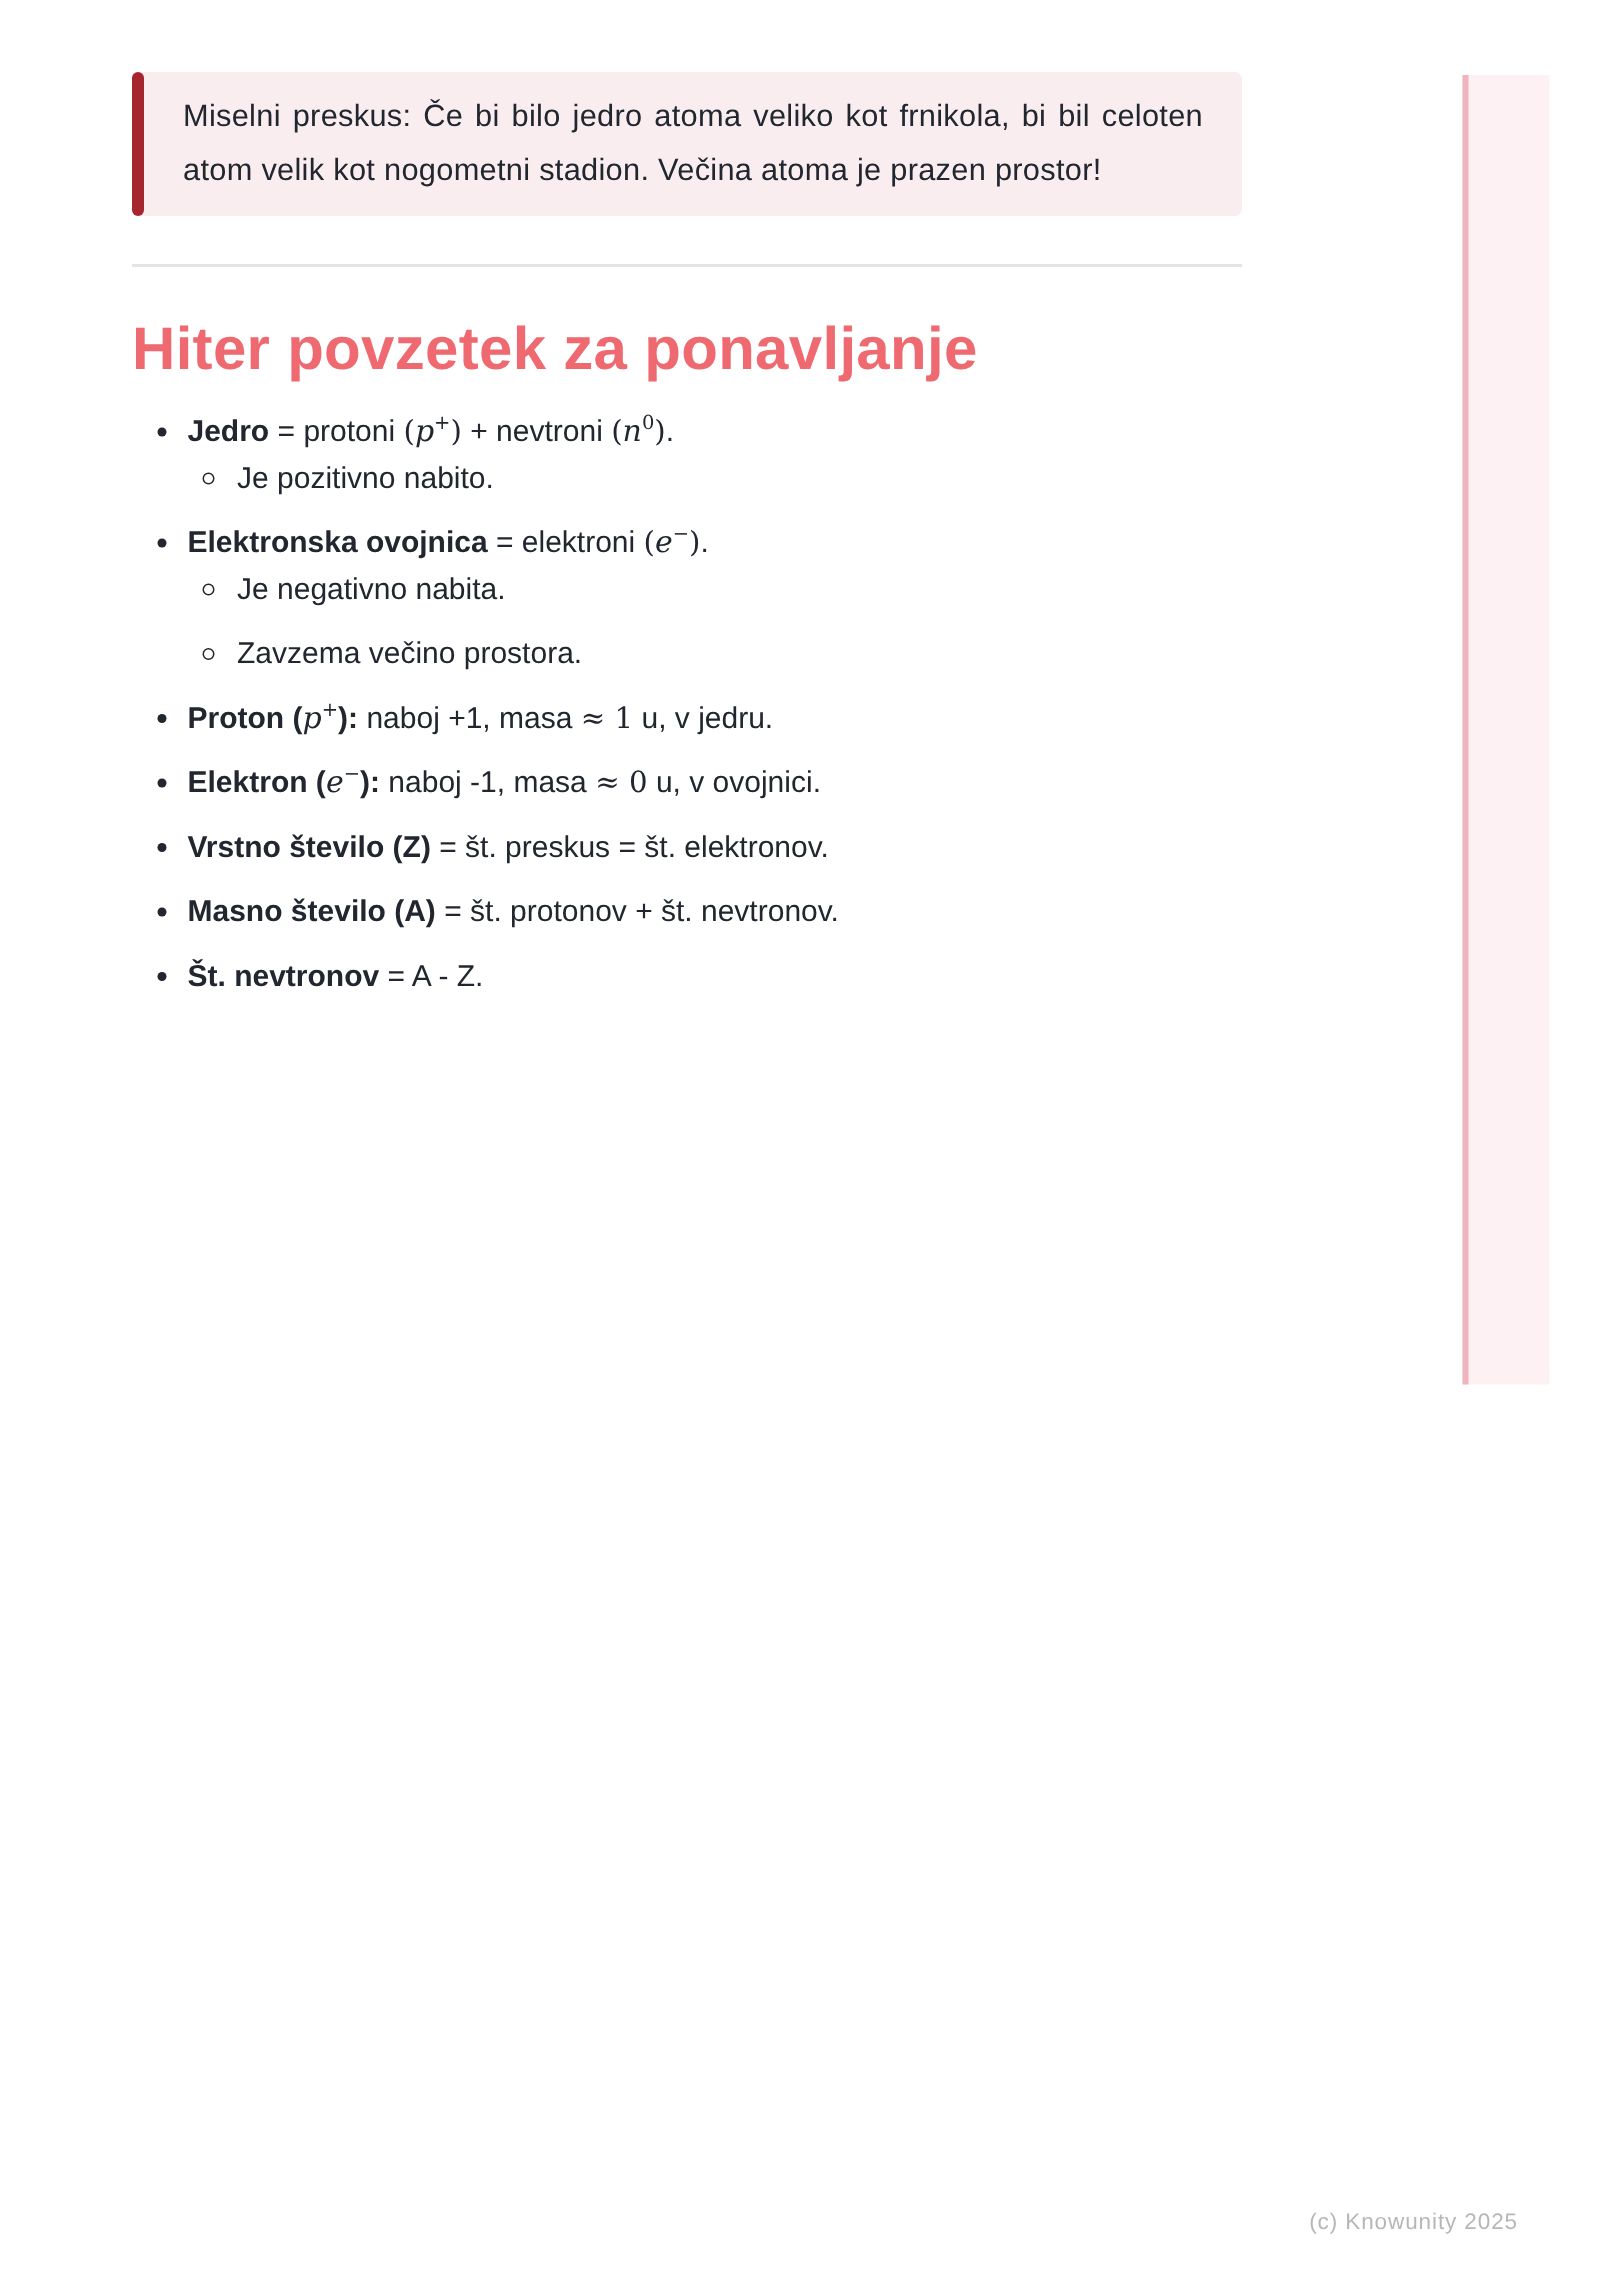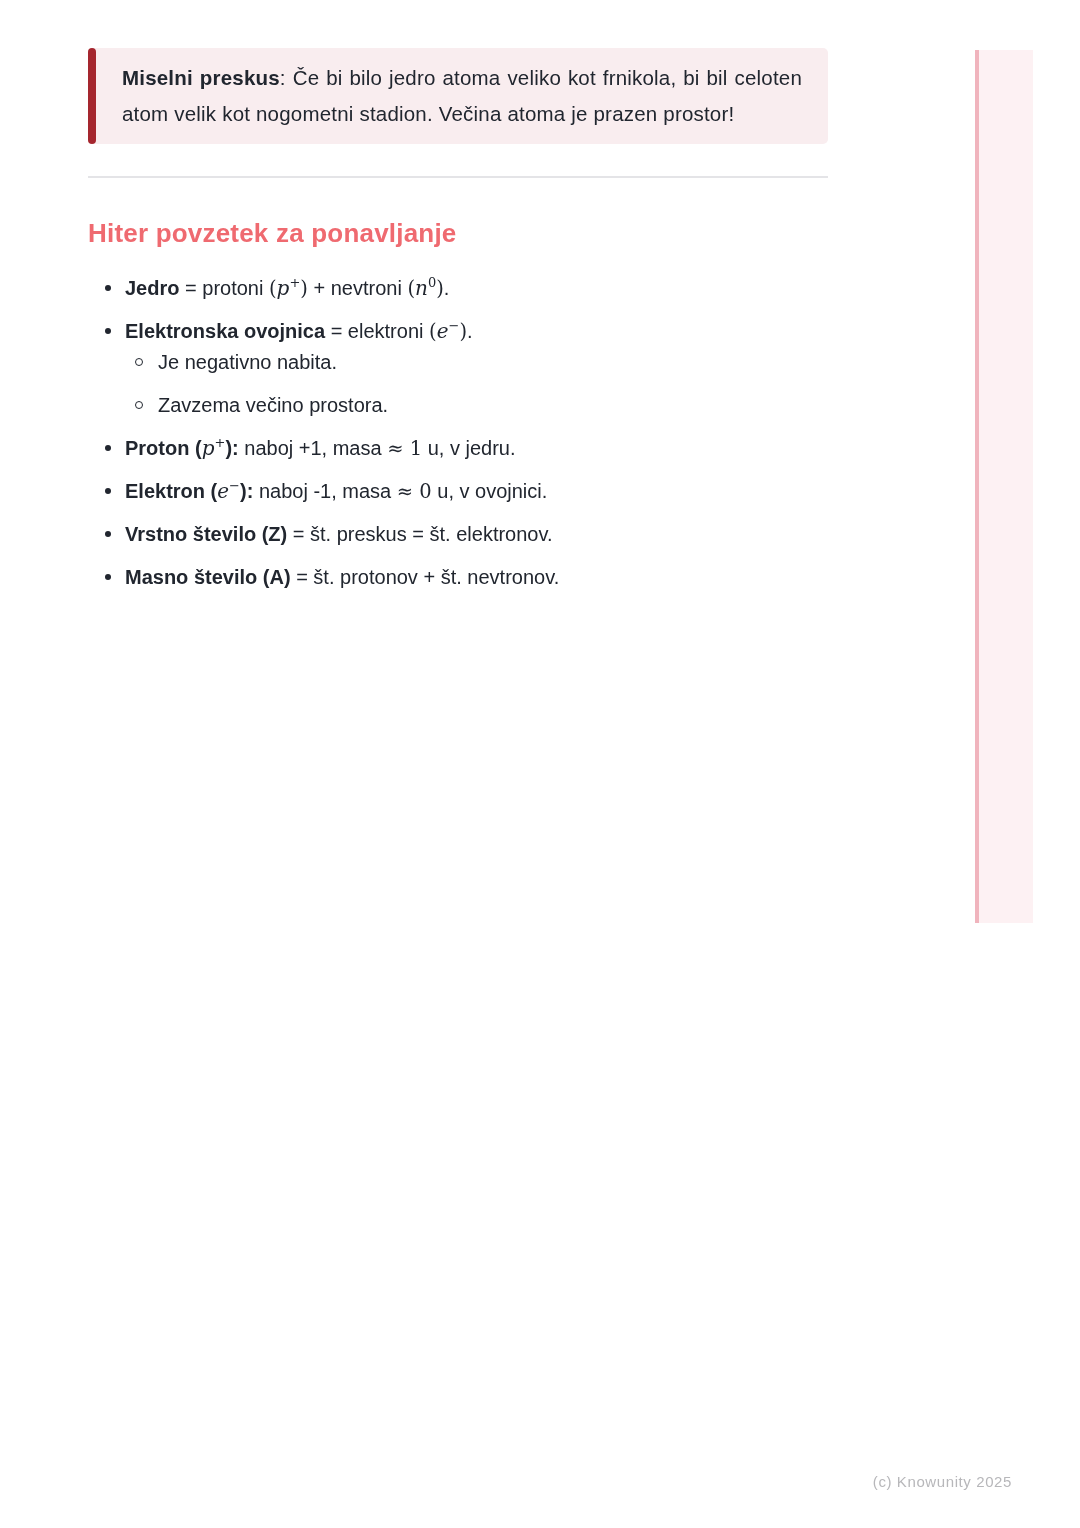--- a/index.html
+++ b/index.html
@@ -45,31 +45,31 @@
     background: var(--accent_red, #a5262e);
     border-radius: 5px;
   }
   .callout-text {
     margin: 0;
     font-size: 20.5px;
     line-height: 36px;
     text-align: justify;
     letter-spacing: 0.2px;
   }
-  .callout-text strong { font-weight: 700; }
+  .callout-text strong { font-weight: 400; }
   
   .divider {
     border: none;
     border-top: 2px solid var(--divider, #e4e4e7);
     margin: 32px 0 0 0;
   }
   
   .heading {
     margin: 37px 0 16px 0;
-    font-size: 26px;
+    font-size: 40px;
     line-height: 36px;
     font-weight: 700;
     letter-spacing: 0.2px;
     color: var(--heading, #ef6a70);
   }
   
   .main-list {
     list-style: none;
     margin: 23px 0 0 0;
     padding: 0;
@@ -161,29 +161,31 @@
       <div class="callout-bar"></div>
       <p class="callout-text"><strong>Miselni preskus</strong><span>: Če bi bilo jedro atoma veliko kot frnikola, bi bil celoten atom velik kot nogometni stadion. Večina atoma je prazen prostor!</span></p>
     </div>
 
     <hr class="divider">
 
     <h1 class="heading">Hiter povzetek za ponavljanje</h1>
 
     <ul class="main-list" id="main-list">
         <li><span class="bullet"></span><span class="seg-b">Jedro</span><span class="seg-n"> = protoni </span><span class="seg-mn">(</span><span class="seg-mi">p</span><span class="seg-msup">+</span><span class="seg-mn">)</span><span class="seg-n"> + nevtroni </span><span class="seg-mn">(</span><span class="seg-mi">n</span><span class="seg-msup">0</span><span class="seg-mn">)</span><span class="seg-n">.</span><ul class="sub-list">
+            <li><span class="circle-bullet"></span><span class="seg-n">Je pozitivno nabito.</span></li>
           </ul></li>
         <li><span class="bullet"></span><span class="seg-b">Elektronska ovojnica</span><span class="seg-n"> = elektroni </span><span class="seg-mn">(</span><span class="seg-mi">e</span><span class="seg-msup">−</span><span class="seg-mn">)</span><span class="seg-n">.</span><ul class="sub-list">
             <li><span class="circle-bullet"></span><span class="seg-n">Je negativno nabita.</span></li>
             <li><span class="circle-bullet"></span><span class="seg-n">Zavzema večino prostora.</span></li>
           </ul></li>
         <li><span class="bullet"></span><span class="seg-b">Proton (</span><span class="seg-mi">p</span><span class="seg-msup">+</span><span class="seg-b">):</span><span class="seg-n"> naboj +1, masa </span><span class="seg-mn">≈ 1</span><span class="seg-n"> u, v jedru.</span></li>
         <li><span class="bullet"></span><span class="seg-b">Elektron (</span><span class="seg-mi">e</span><span class="seg-msup">−</span><span class="seg-b">):</span><span class="seg-n"> naboj -1, masa </span><span class="seg-mn">≈ 0</span><span class="seg-n"> u, v ovojnici.</span></li>
         <li><span class="bullet"></span><span class="seg-b">Vrstno število (Z)</span><span class="seg-n"> = št. preskus = št. elektronov.</span></li>
         <li><span class="bullet"></span><span class="seg-b">Masno število (A)</span><span class="seg-n"> = št. protonov + št. nevtronov.</span></li>
+        <li><span class="bullet"></span><span class="seg-b">Št. nevtronov</span><span class="seg-n"> = A - Z.</span></li>
       </ul>
 
   </div>
 
   <div class="side-strip"></div>
 
   <div class="footer">(c) Knowunity 2025</div>
 </div>
 
 </body></html>

